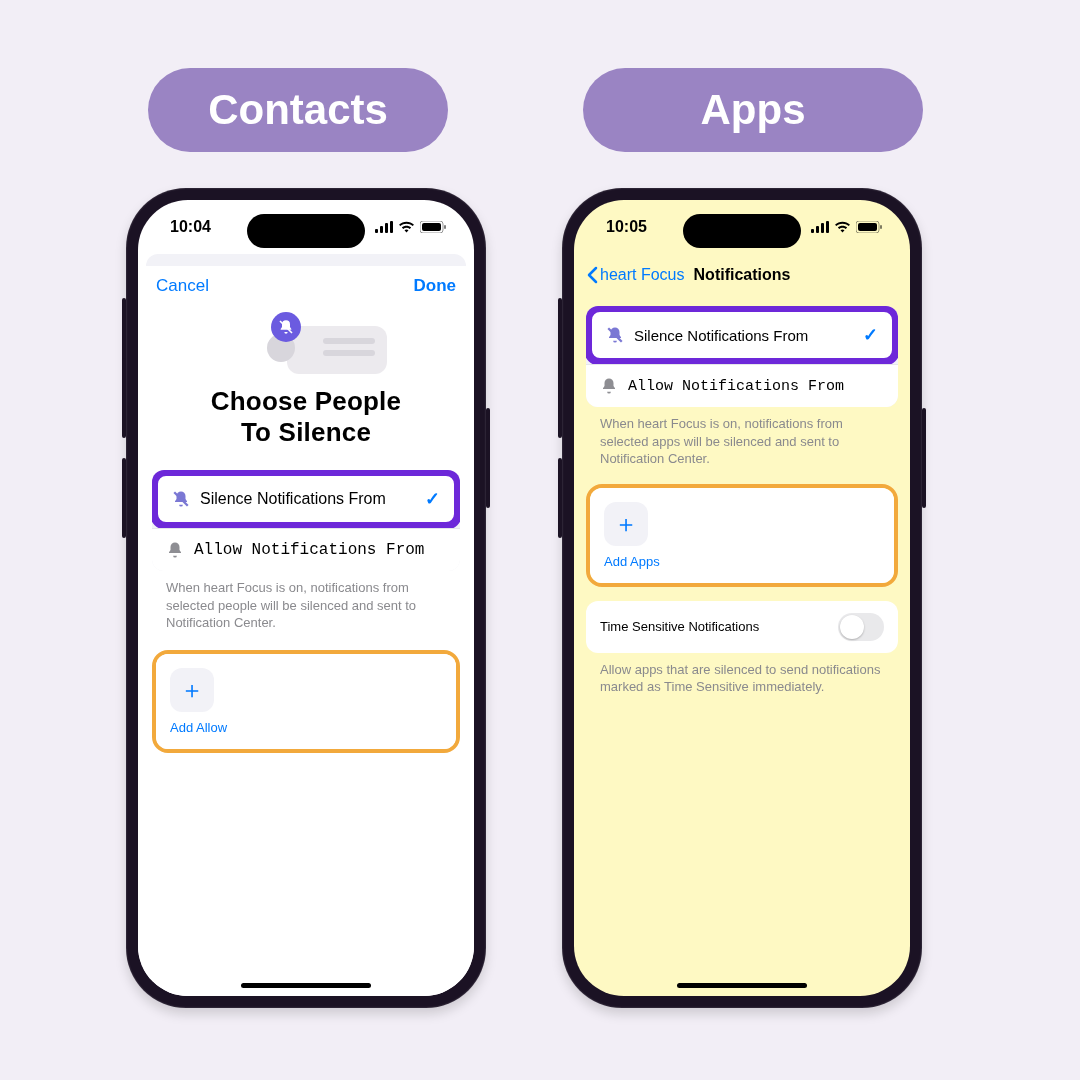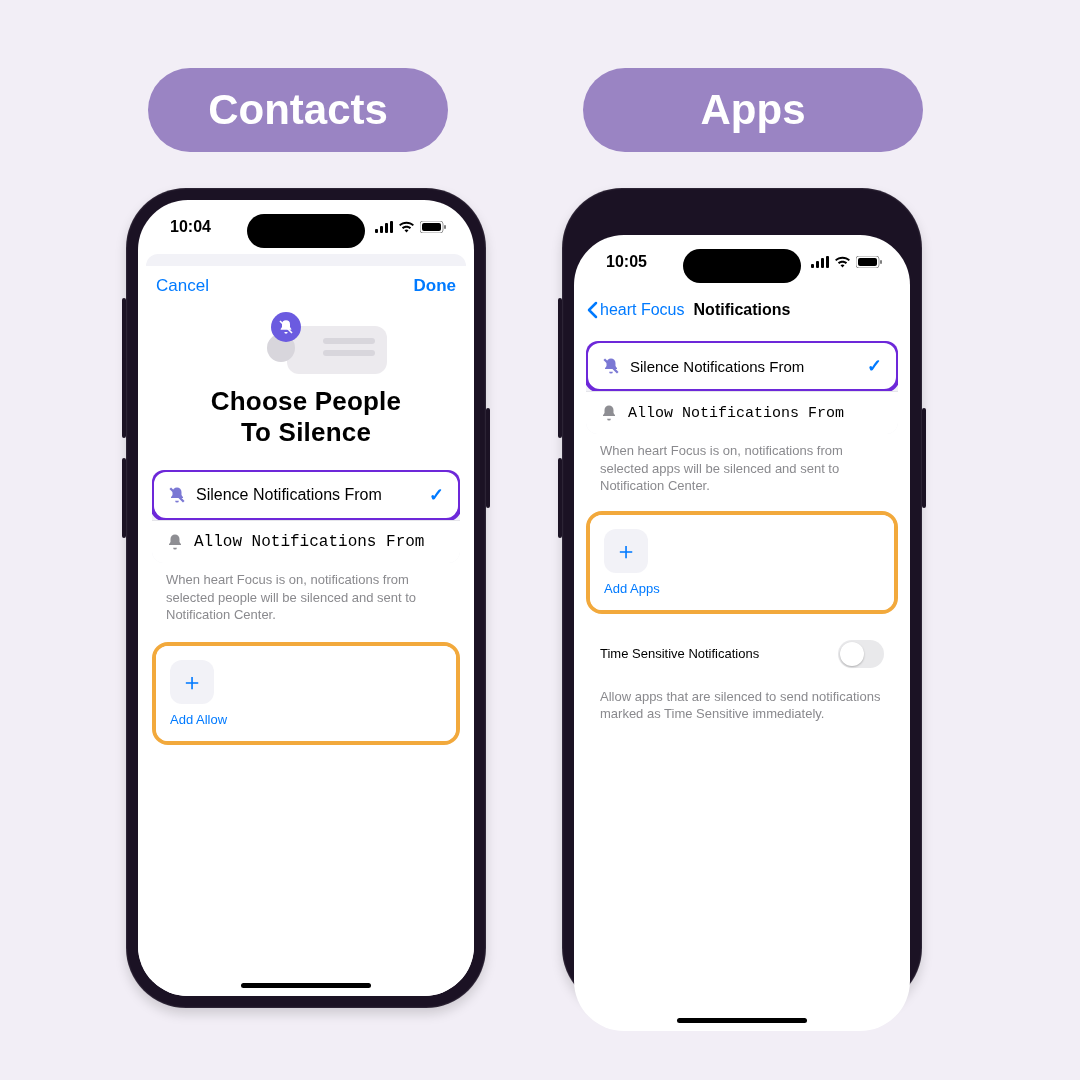--- a/index.html
+++ b/index.html
@@ -53,21 +53,21 @@
   .screen {
     width: 100%;
     height: 100%;
     background: #fff;
     border-radius: 50px;
     overflow: hidden;
     position: relative;
     display: flex;
     flex-direction: column;
   }
-  .screen.gray { background: #ffffff; margin-top: 35px; }
+  .screen.gray { background: #fef9c3; }
 
   .island {
     position: absolute;
     top: 14px;
     left: 50%;
     transform: translateX(-50%);
     width: 118px;
     height: 34px;
     background: #000;
     border-radius: 20px;
@@ -165,21 +165,21 @@
   .row {
     display: flex; align-items: center;
     padding: 12px 14px; gap: 10px;
     font-size: 16px; background:#fff;
   }
   .row + .row { border-top: 1px solid #e5e5ea; font-family: Liberation Mono, monospace; }
   .row .lbl { flex: 1; font-weight: 500; }
   .check { color:#007aff; font-weight:700; font-size:18px; }
   .icon-dim { color:#8e8e93; }
 
-  .hl-red { border: 4px solid #6d28d9; border-radius: 16px; margin: -2px; }
+  .hl-red { border: 8px solid #6d28d9; border-radius: 16px; margin: -2px; }
   .hl-or  { border: 4px solid #f2a93c; border-radius: 16px; }
 
   .caption {
     color:#8a8a8e; font-size:13px; line-height:1.35;
     padding: 8px 14px 0;
   }
 
   .add-card {
     background:#fff; border-radius:12px; padding:14px;
     margin-top:18px;

